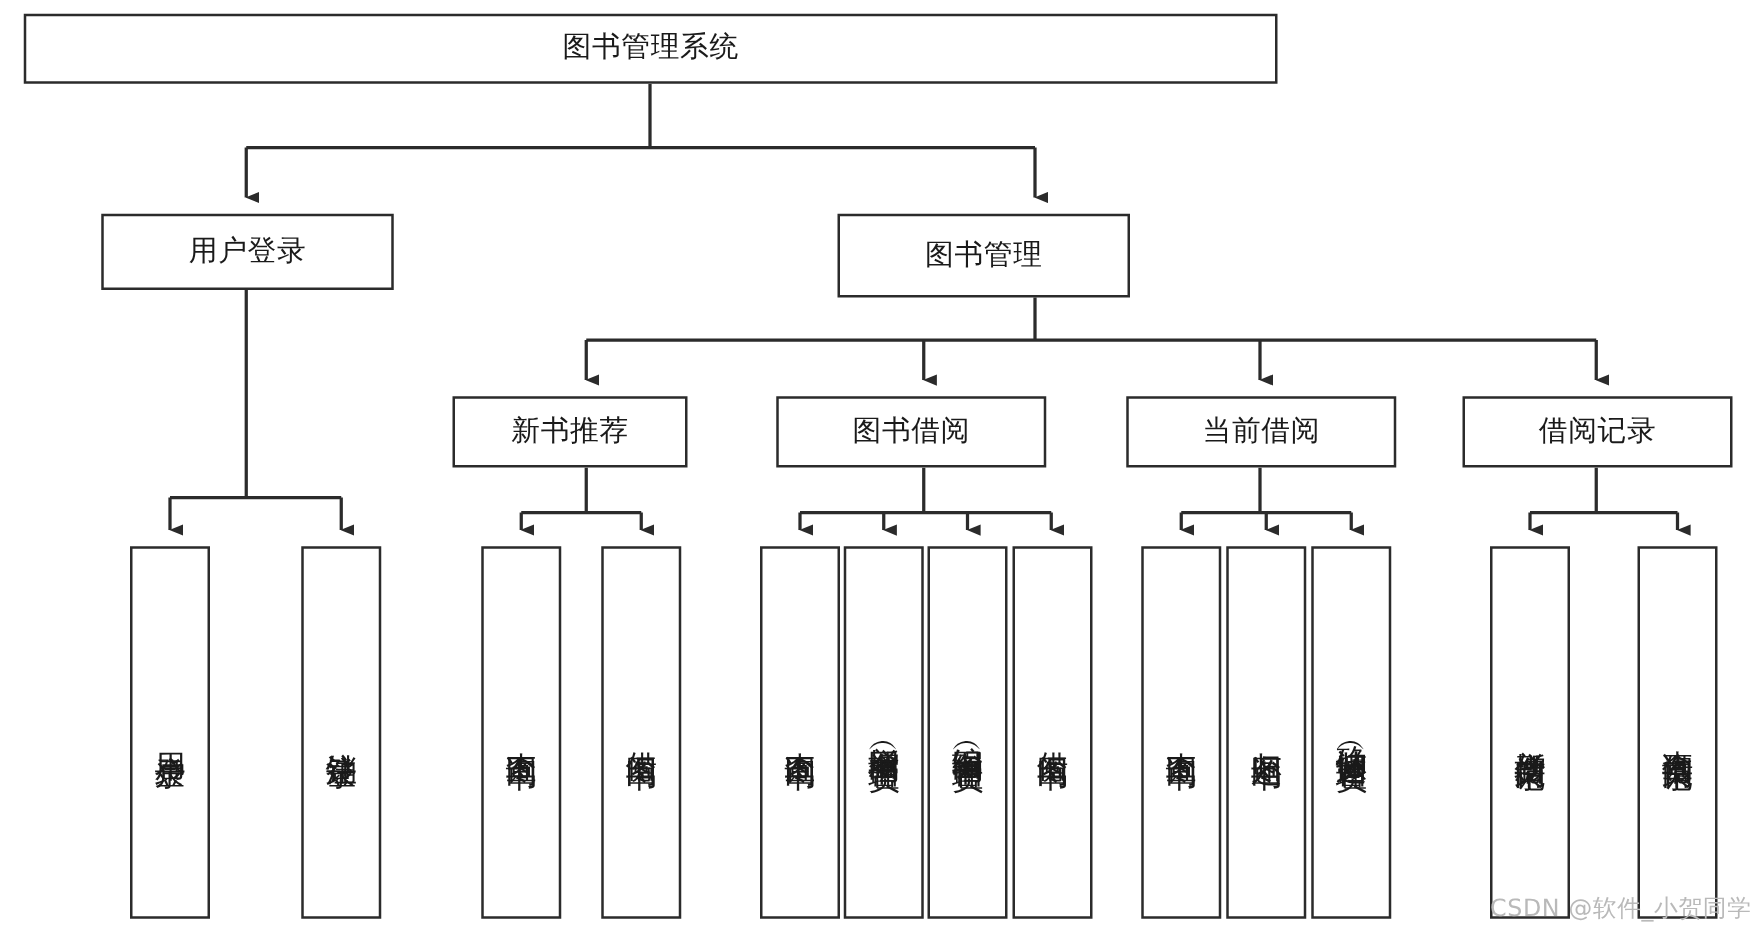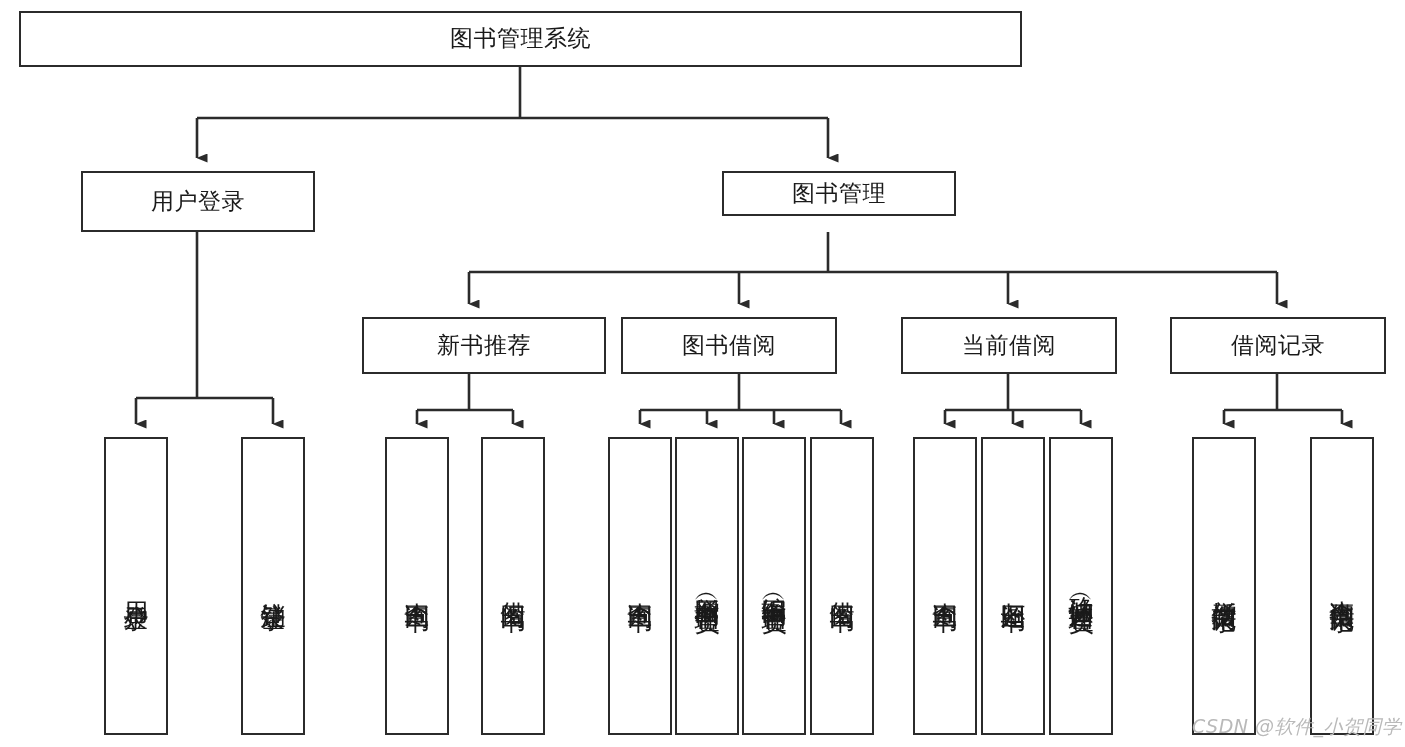--- a/index.html
+++ b/index.html
@@ -61,21 +61,20 @@
   }
   .watermark {
     position: absolute;
     left: 1192px;
     top: 714px;
     font-size: 19px;
     color: #b9b9b9;
     letter-spacing: 0.5px;
     white-space: nowrap;
     font-family: "DejaVu Sans", "Liberation Sans", sans-serif;
-    font-style: italic;
   }
 </style>
 </head>
 <body>
 
 <div id="diagram-root">
 
   <svg class="wires" viewBox="0 0 1405 747">
     <defs>
       <marker id="arrowhead" markerWidth="9" markerHeight="11" refX="4.5" refY="10.5" orient="auto" markerUnits="userSpaceOnUse">
@@ -127,25 +126,25 @@
   </svg>
 
   <div class="node horizontal" style="left:19px; top:11px; width:1003px; height:56px;">
     <span class="label">图书管理系统</span>
   </div>
 
   <div class="node horizontal" style="left:81px; top:171px; width:234px; height:61px;">
     <span class="label">用户登录</span>
   </div>
 
-  <div class="node horizontal" style="left:722px; top:171px; width:234px; height:45px;">
+  <div class="node horizontal" style="left:670px; top:171px; width:234px; height:67px;">
     <span class="label">图书管理</span>
   </div>
 
-  <div class="node horizontal" style="left:362px; top:317px; width:244px; height:57px;">
+  <div class="node horizontal" style="left:362px; top:317px; width:188px; height:57px;">
     <span class="label">新书推荐</span>
   </div>
 
   <div class="node horizontal" style="left:621px; top:317px; width:216px; height:57px;">
     <span class="label">图书借阅</span>
   </div>
 
   <div class="node horizontal" style="left:1170px; top:317px; width:216px; height:57px;">
     <span class="label">借阅记录</span>
   </div>

